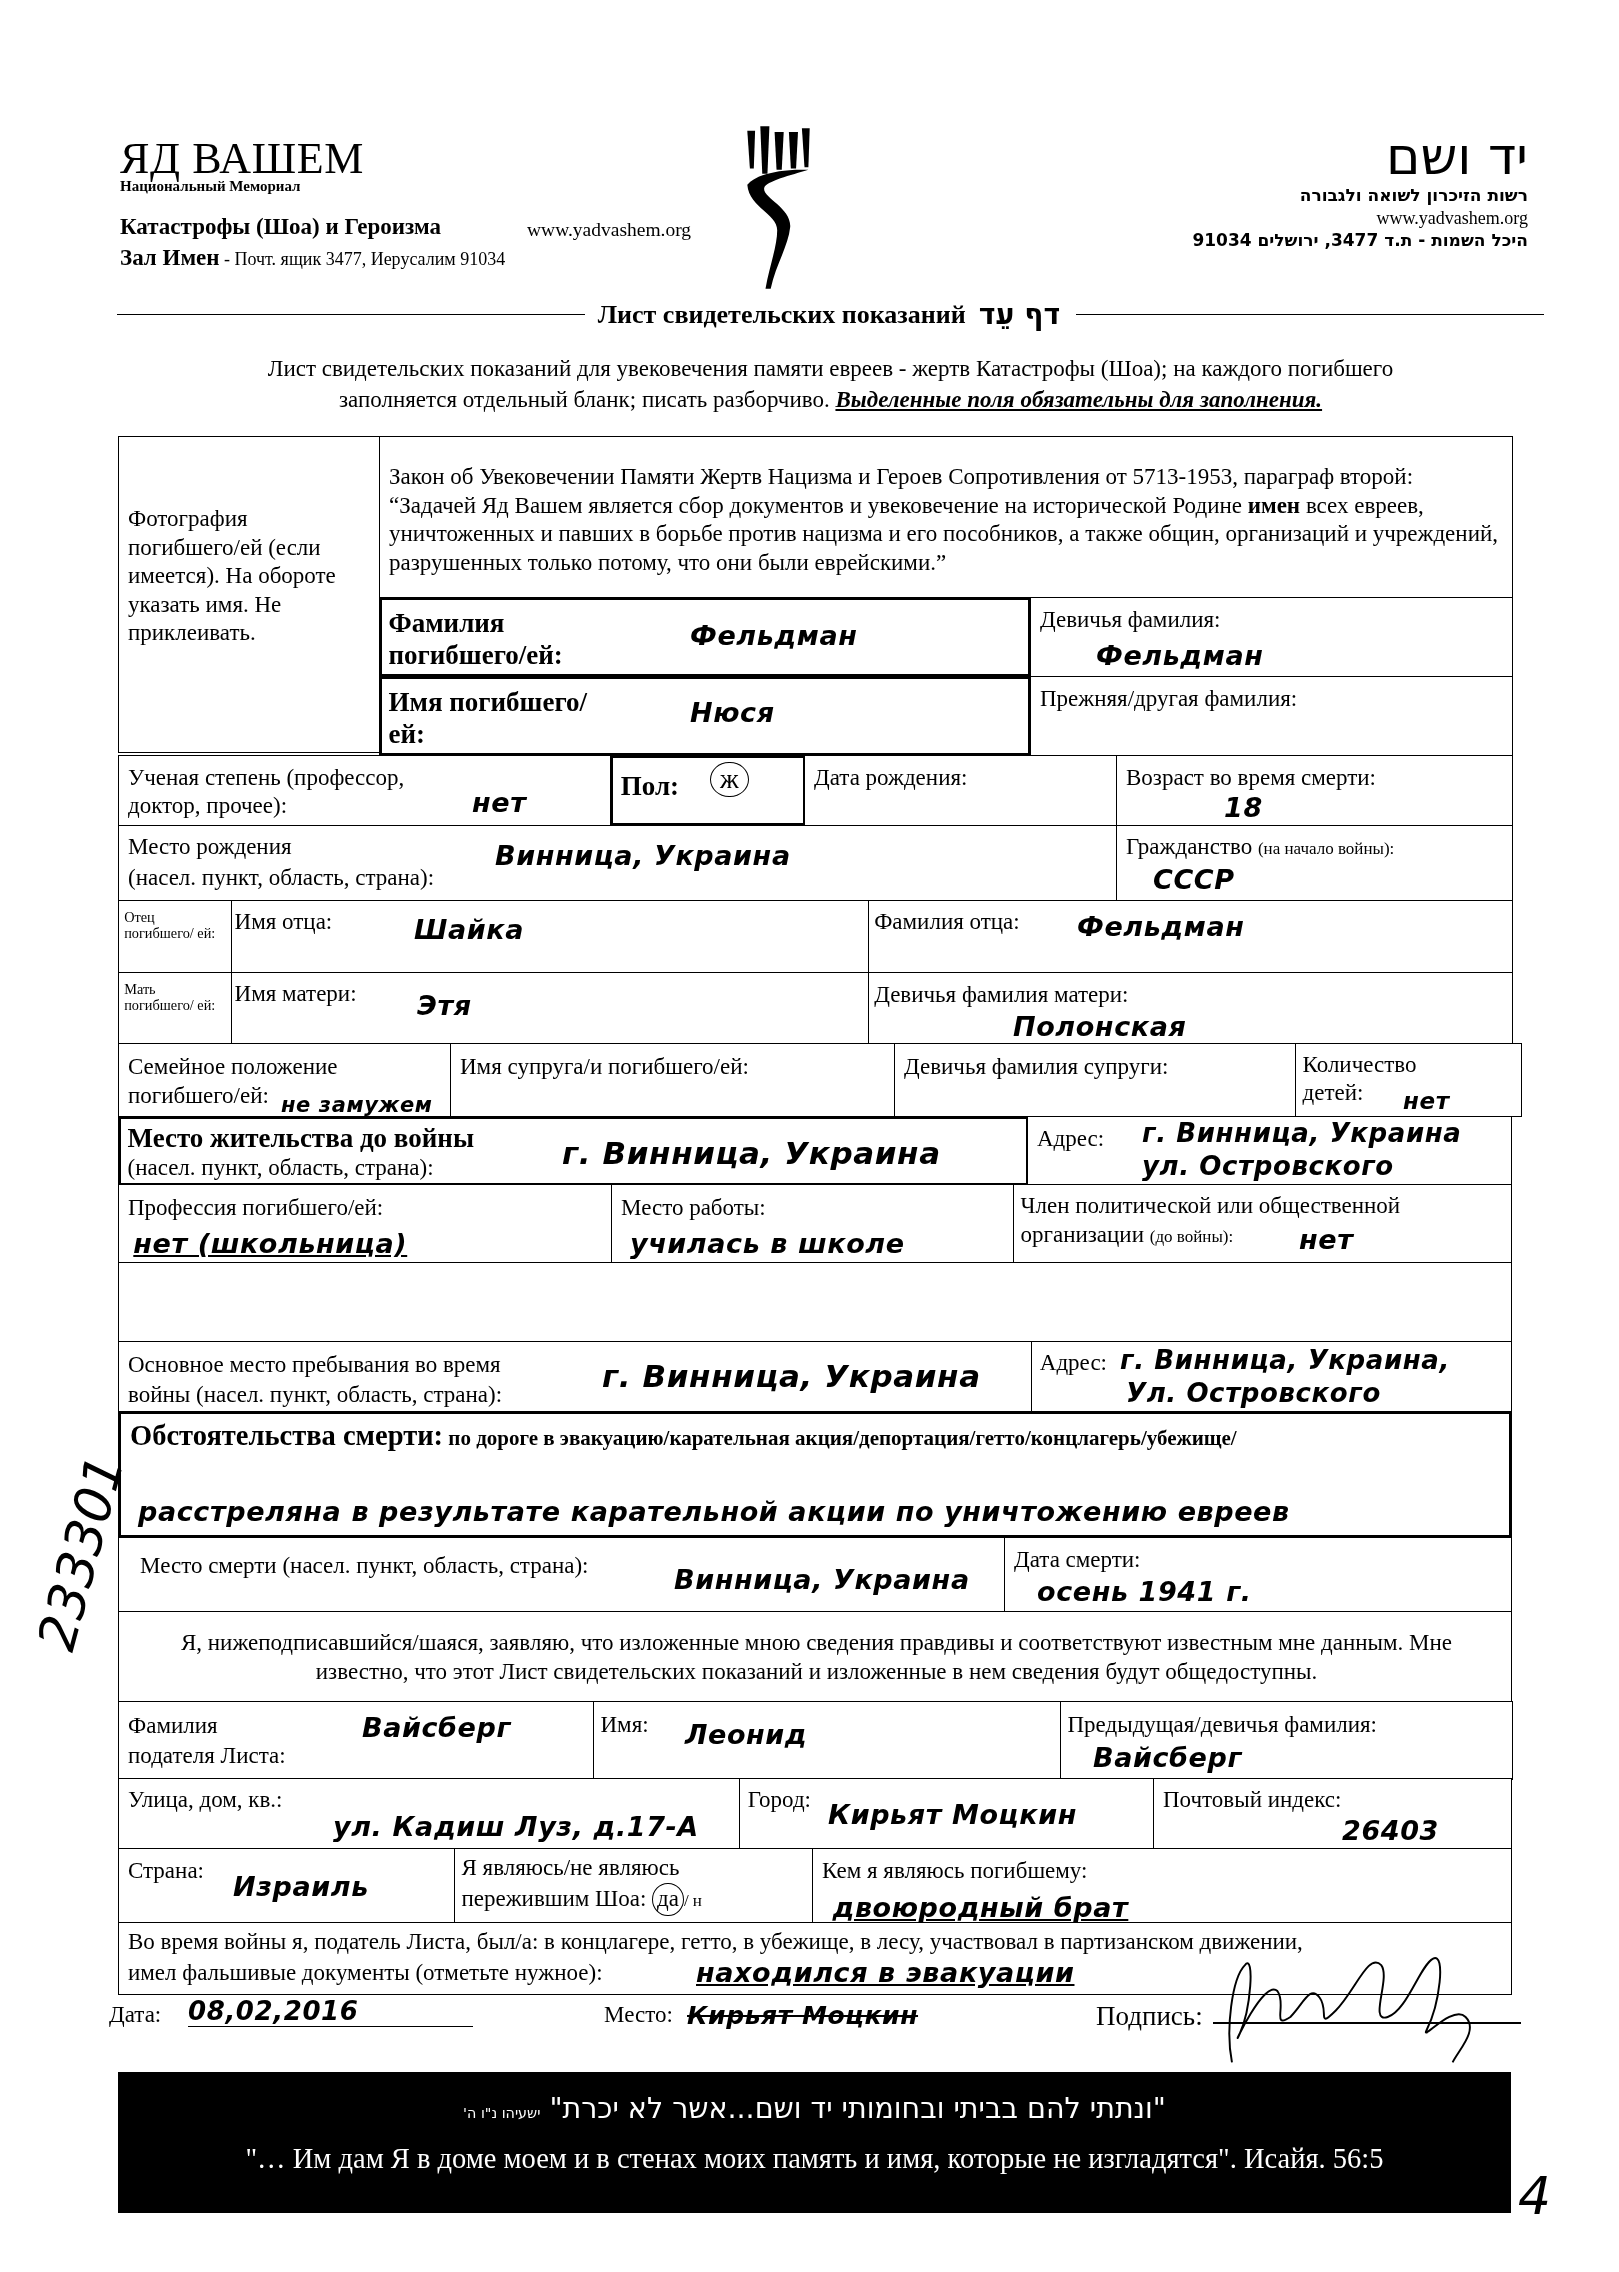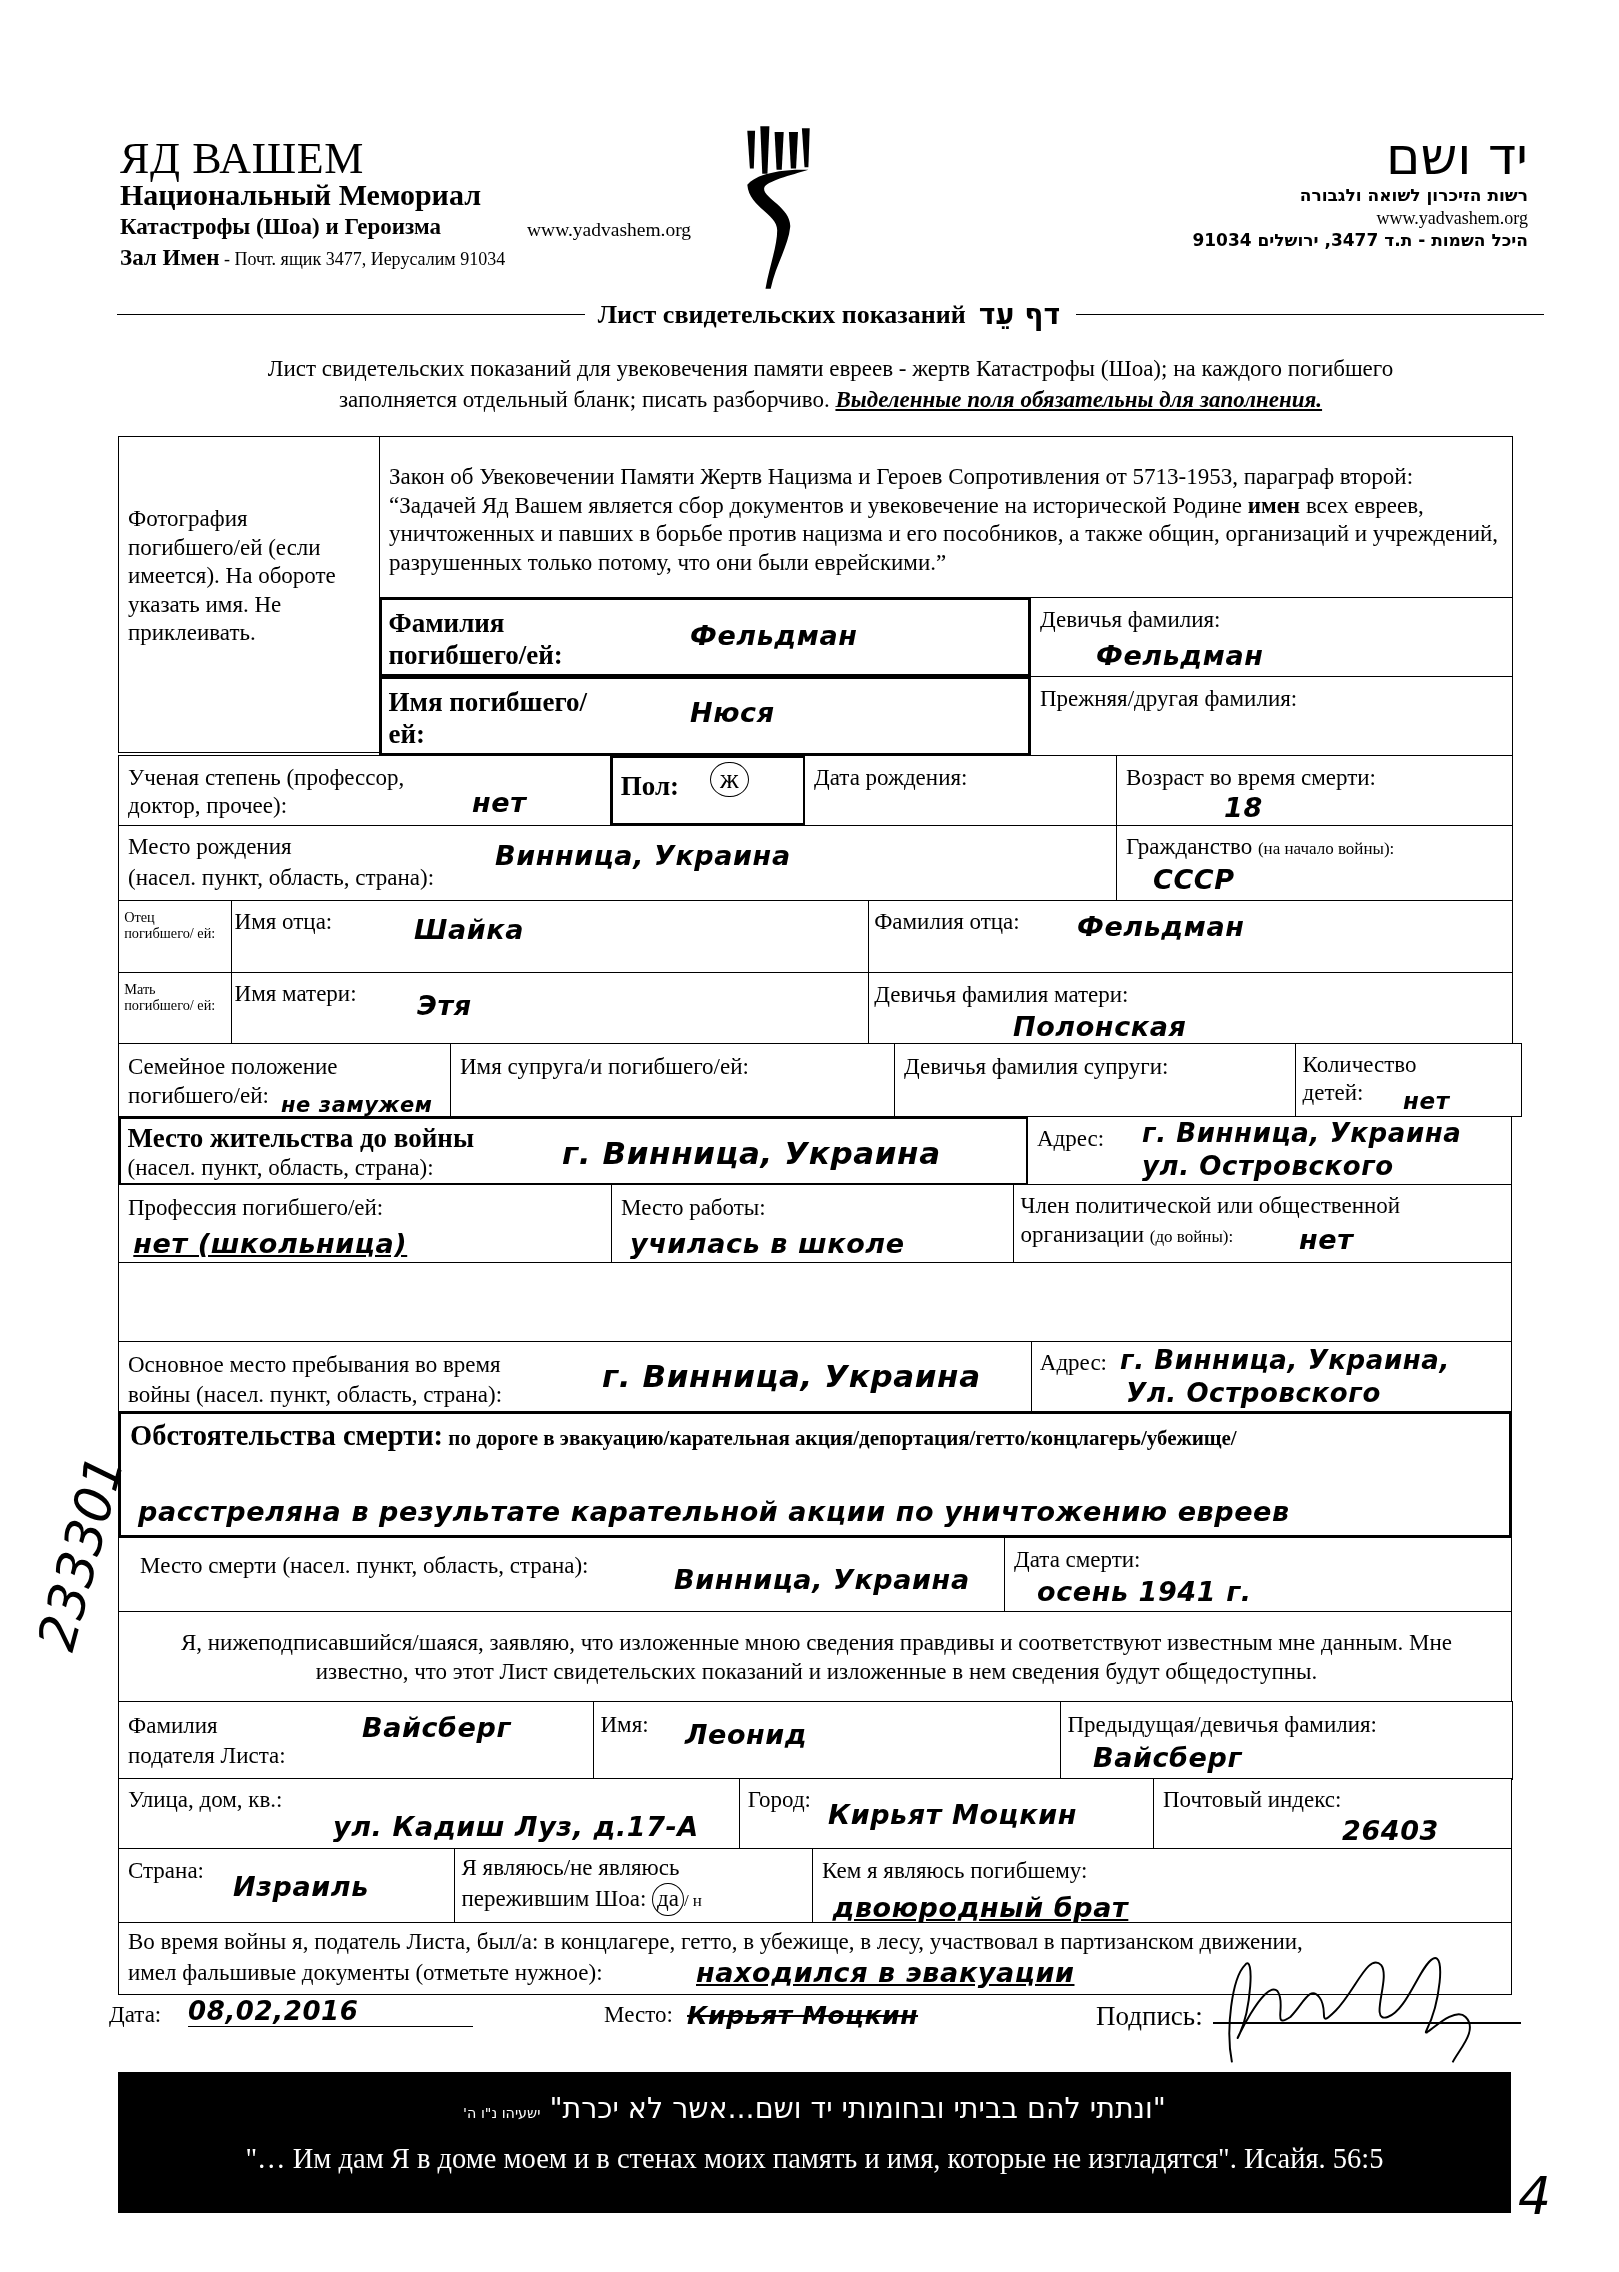--- a/index.html
+++ b/index.html
@@ -8,21 +8,21 @@
   .abs { position:absolute; }
   .hand { font-family:"DejaVu Sans", sans-serif; font-style:italic; font-weight:bold; letter-spacing:0.6px; }
   .lbl { font-size:23px; line-height:28.5px; }
   .lbl-b { font-size:27px; line-height:32px; font-weight:bold; }
   .tiny { font-size:14.3px; line-height:15.6px; }
   .val { font-size:27px; }
   .val-l { font-size:31px; }
 
   
   #hdr-ru-title { left:120px; top:133px; font-size:44px; letter-spacing:0.6px; }
-  #hdr-ru-l1 { left:120px; top:178px; font-size:30px; font-weight:bold; }
+  #hdr-ru-l1 { left:120px; top:178px; font-size:15px; font-weight:bold; }
   #hdr-ru-l2 { left:120px; top:214px; font-size:23px; font-weight:bold; }
   #hdr-ru-url { left:527px; top:219px; font-size:19.5px; }
   #hdr-ru-l3 { left:120px; top:245px; font-size:23px; }
   #hdr-ru-l3 b { font-weight:bold; }
   #hdr-ru-l3 span.small { font-size:18px; }
   #logo { left:746px; top:123px; width:65px; height:169px; }
   #hdr-he-title { right:91px; top:126px; font-size:52px; direction:rtl; font-family:"DejaVu Sans", sans-serif; }
   #hdr-he-l1 { right:91px; top:185px; font-size:17px; font-weight:bold; direction:rtl; font-family:"DejaVu Sans", sans-serif; }
   #hdr-he-url { right:91px; top:208px; font-size:18px; }
   #hdr-he-l2 { right:91px; top:230px; font-size:17px; font-weight:bold; direction:rtl; font-family:"DejaVu Sans", sans-serif; }

